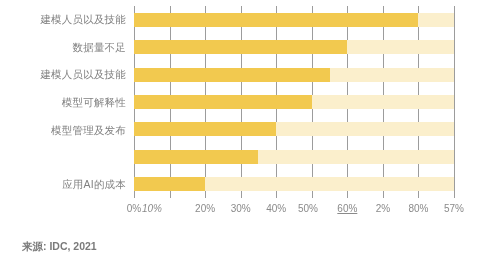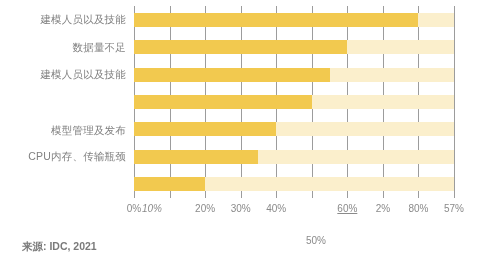--- a/index.html
+++ b/index.html
@@ -126,22 +126,23 @@
 </style>
 </head>
 <body>
 
 <div id="chart-root">
 
   <div id="cat-labels">
       <div class="cat-label" style="top: 7.21429px; color: rgb(128, 128, 128);">建模人员以及技能</div>
       <div class="cat-label" style="top: 34.6429px; color: rgb(128, 128, 128); text-align: right;">数据量不足</div>
       <div class="cat-label" style="top: 62.0714px; color: rgb(128, 128, 128);">建模人员以及技能</div>
+      <div class="cat-label" style="top: 89.5px; color: rgb(128, 128, 128);">模型可解释性</div>
       <div class="cat-label" style="top: 118px; color: rgb(128, 128, 128); padding-left: 8px;">模型管理及发布</div>
-      <div class="cat-label" style="top: 144.357px; color: rgb(128, 128, 128);">CPU内存、传输瓶颈</div>
+      <div class="cat-label" style="top: 171.786px; color: rgb(128, 128, 128);">应用AI的成本</div>
     </div>
 
   <div id="plot-wrap">
     <div class="gridlines">
         <div class="gridline" style="left: 0px; background: rgb(156, 156, 156);"></div>
         <div class="gridline" style="left: 35.5556px; background: rgb(156, 156, 156);"></div>
         <div class="gridline" style="left: 71.1111px; background: rgb(156, 156, 156);"></div>
         <div class="gridline" style="left: 106.667px; background: rgb(156, 156, 156);"></div>
         <div class="gridline" style="left: 142.222px; background: rgb(156, 156, 156);"></div>
         <div class="gridline" style="left: 177.778px; background: rgb(156, 156, 156);"></div>
@@ -181,21 +182,21 @@
         </div>
       </div>
   </div>
 
   <div id="x-axis">
       <div class="xtick" style="left: 0px; color: rgb(138, 138, 138);">0%</div>
       <div class="xtick" style="left: 18px; color: rgb(138, 138, 138); font-style: italic;">10%</div>
       <div class="xtick" style="left: 71.1111px; color: rgb(138, 138, 138);">20%</div>
       <div class="xtick" style="left: 106.667px; color: rgb(138, 138, 138);">30%</div>
       <div class="xtick" style="left: 142.222px; color: rgb(138, 138, 138);">40%</div>
-      <div class="xtick" style="left: 182px; color: rgb(138, 138, 138); margin-top: 32px;">50%</div>
+      <div class="xtick" style="left: 174px; color: rgb(138, 138, 138);">50%</div>
       <div class="xtick" style="left: 213.333px; color: rgb(138, 138, 138); text-decoration: underline;">60%</div>
       <div class="xtick" style="left: 248.889px; color: rgb(138, 138, 138);">2%</div>
       <div class="xtick" style="left: 284.444px; color: rgb(138, 138, 138);">80%</div>
       <div class="xtick" style="left: 320px; color: rgb(138, 138, 138);">57%</div>
     </div>
 
   <div id="source-note">来源: IDC, 2021</div>
 
 </div>
 

